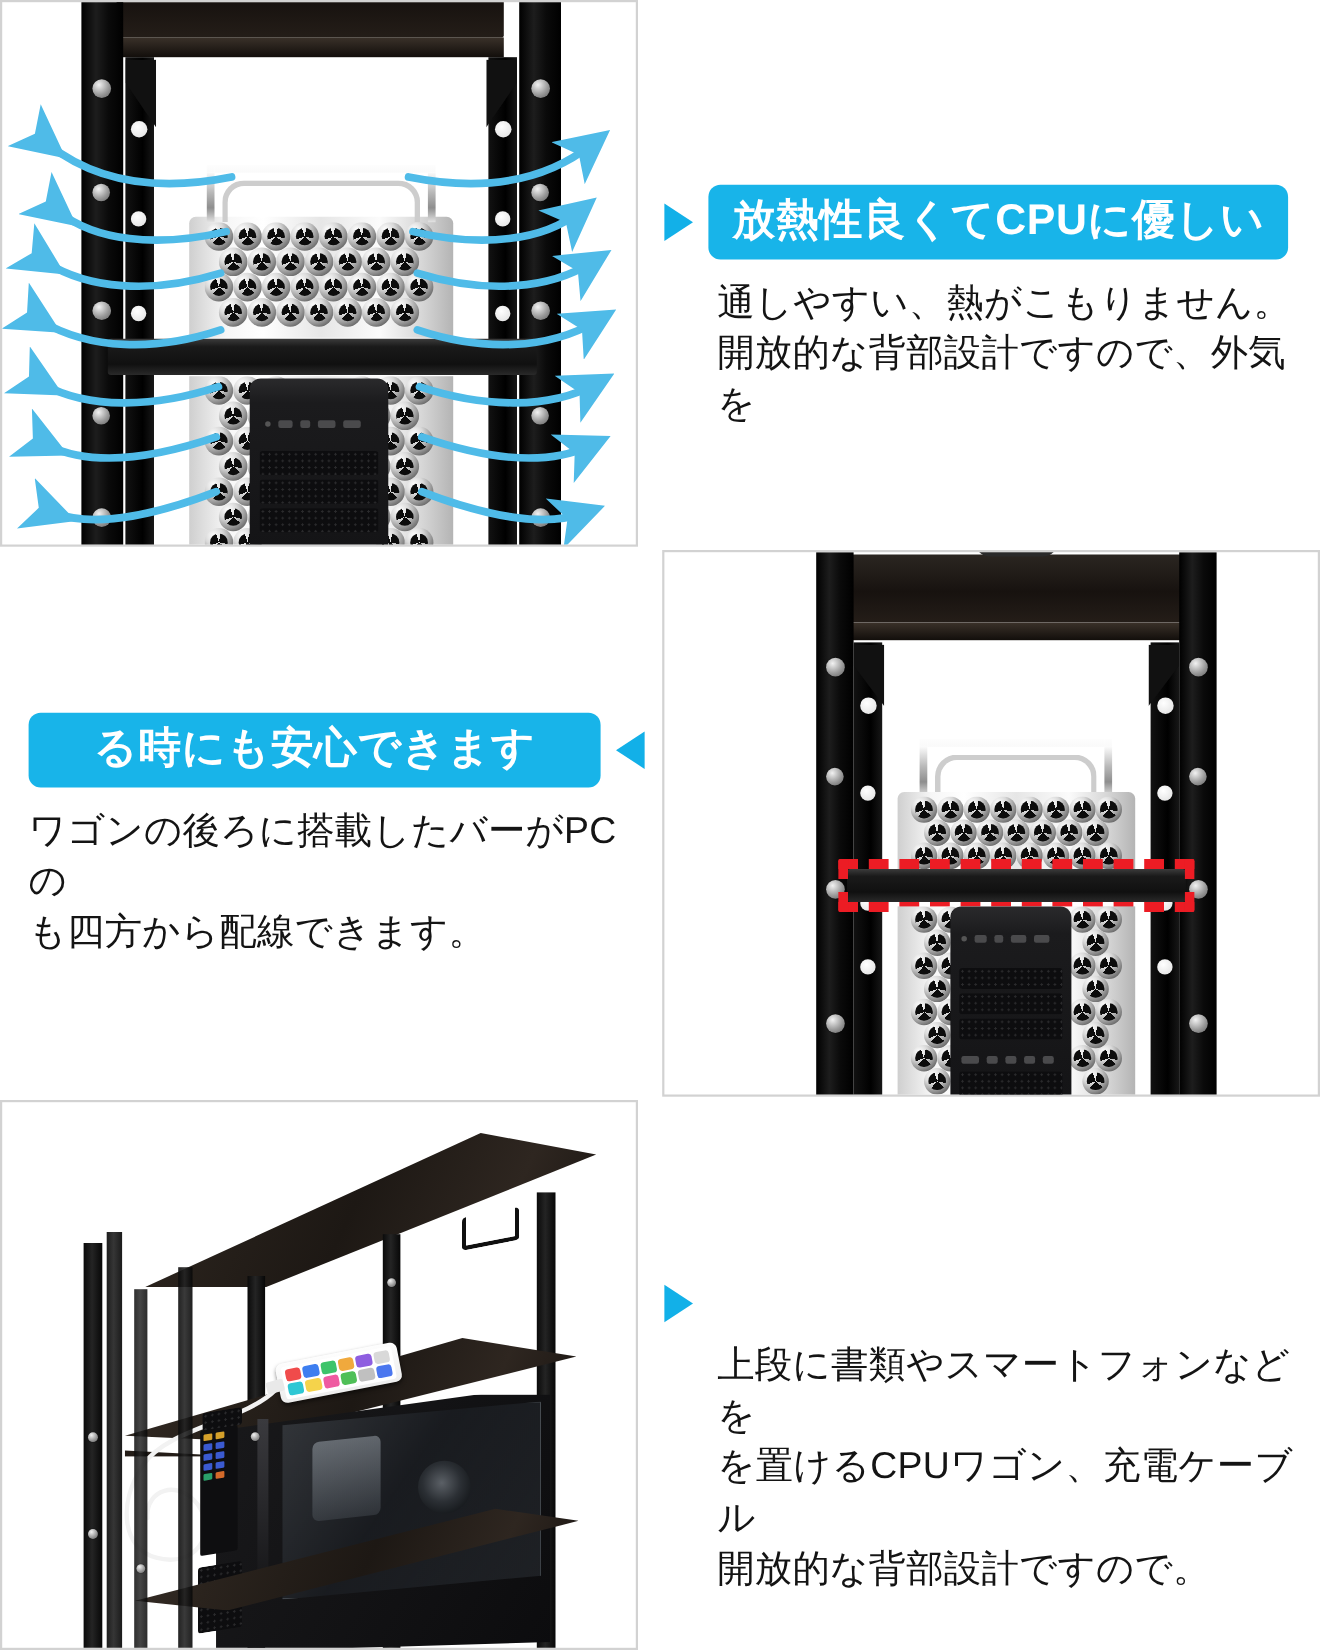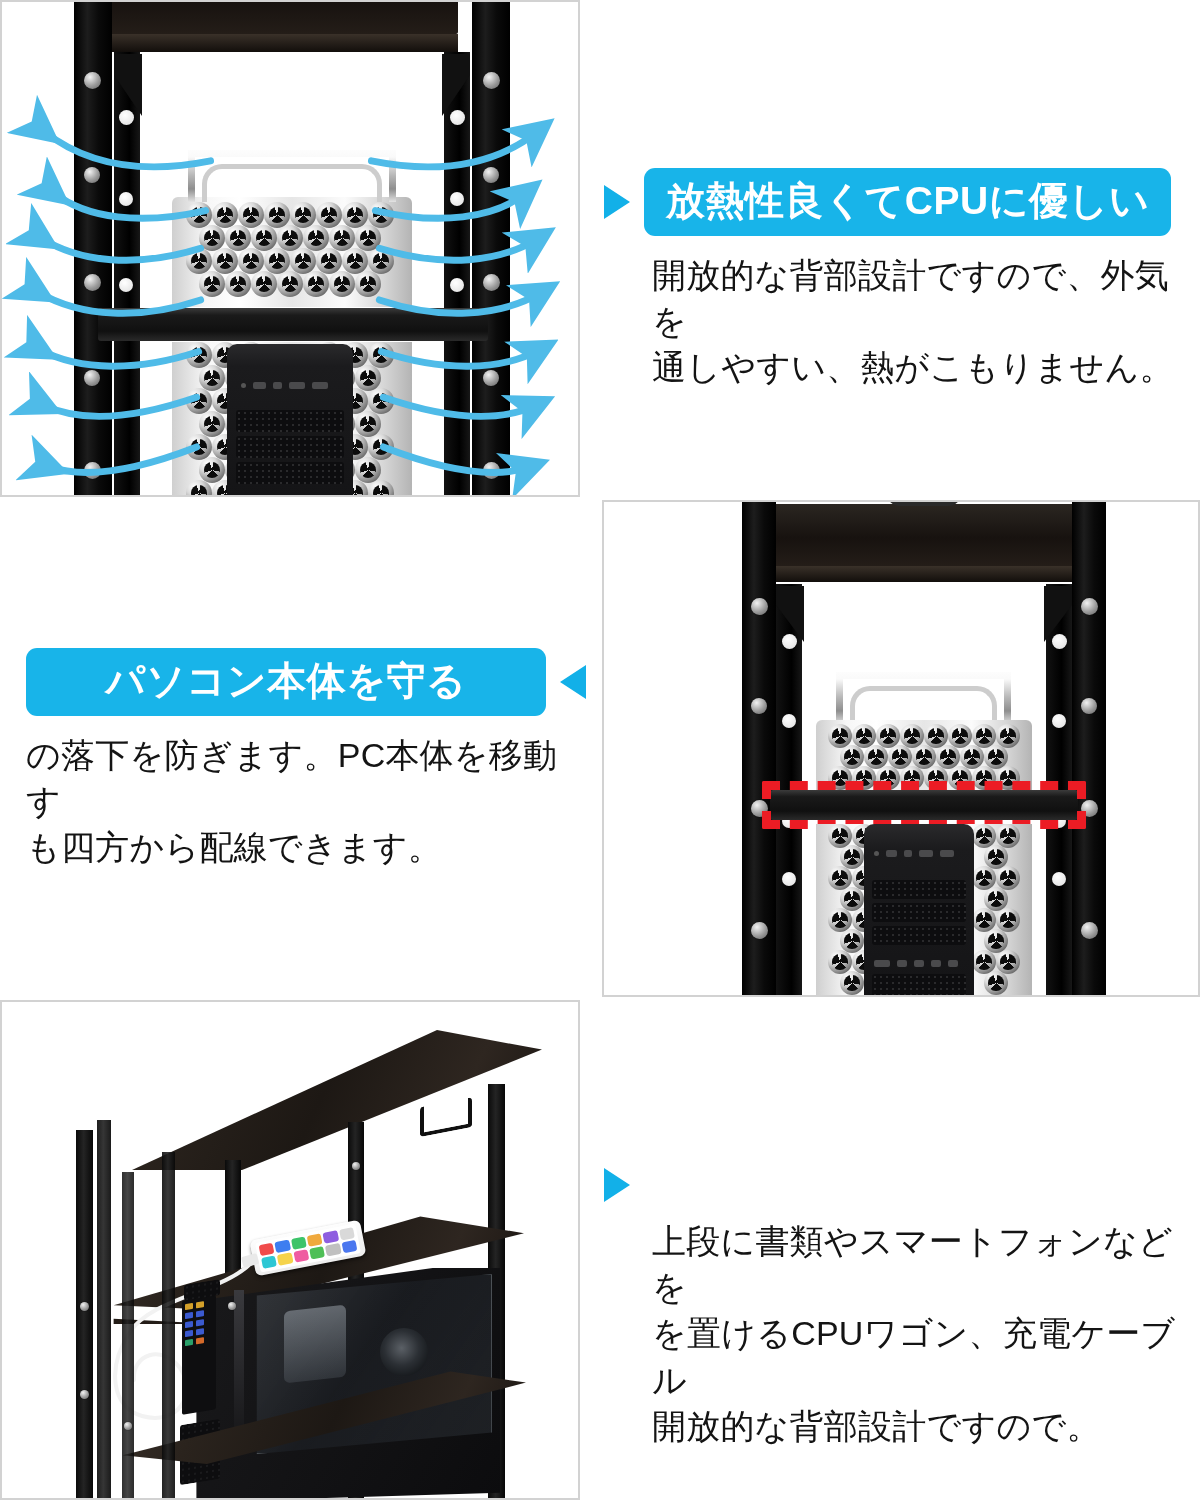--- a/index.html
+++ b/index.html
@@ -343,32 +343,32 @@
       </g>
     </svg>
   </div>
 
   <div class="textblock" style="left:604px; top:168px; width:570px;">
     <div class="titlerow">
       <span class="tri right"></span>
       <span class="badge">放熱性良くてCPUに優しい</span>
     </div>
     <div class="body-text indent">
+      <div>通しやすい、熱がこもりません。</div>
       <div>開放的な背部設計ですので、外気を</div>
-      <div>通しやすい、熱がこもりません。</div>
     </div>
   </div>
 
   <div class="textblock" style="left:26px; top:648px; width:560px;">
     <div class="titlerow rtl">
       <span class="tri left"></span>
-      <span class="badge" style="flex:1; text-align:center;">パソコン本体を守る</span>
+      <span class="badge" style="flex:1; text-align:center;">る時にも安心できます</span>
     </div>
     <div class="body-text">
-      <div>の落下を防ぎます。PC本体を移動す</div>
+      <div>ワゴンの後ろに搭載したバーがPCの</div>
       <div>も四方から配線できます。</div>
     </div>
   </div>
 
   <div class="cell framed scene" style="left:602px; top:500px; width:598px; height:497px;">
 
     <div class="shelf-top" style="left:160px; top:2px; width:320px; height:62px;"></div>
     <div class="shelf-edge" style="left:160px; top:64px; width:320px; height:16px;"></div>
     <div style="position:absolute; left:282px; top:-12px; width:76px; height:16px; background:#2a2a2a; border-radius:0 0 14px 14px;"></div>
 

